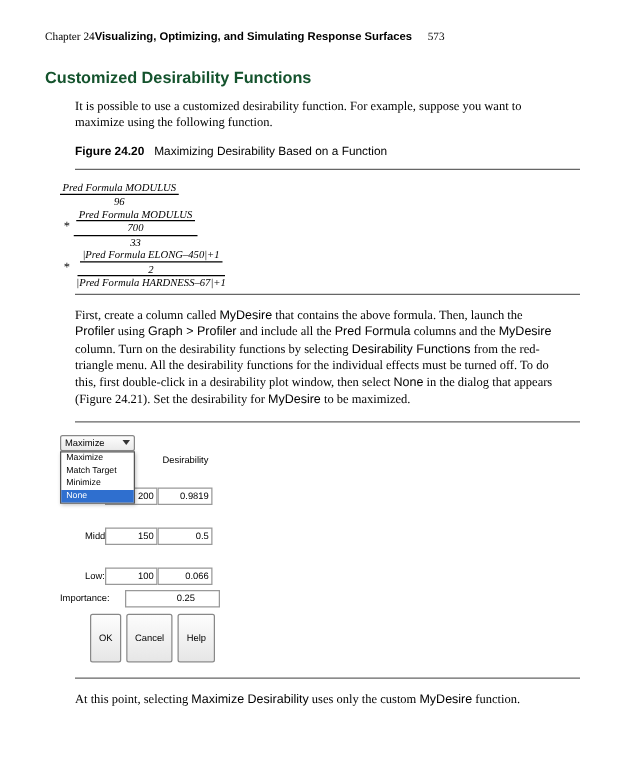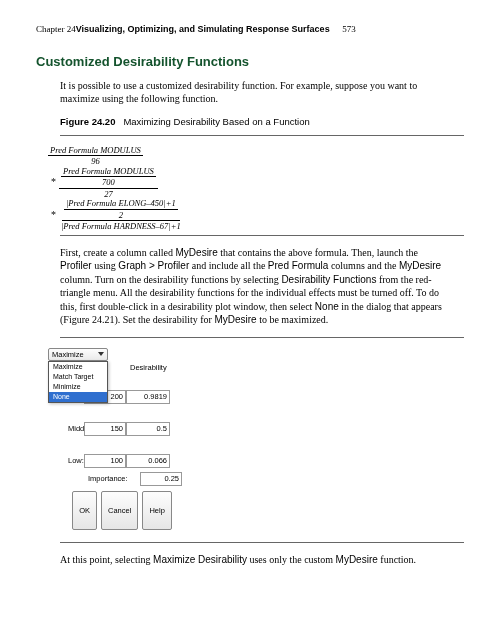--- a/index.html
+++ b/index.html
@@ -165,24 +165,24 @@
     height: 10px;
     line-height: 10px;
   }
   .colhdr { font-size: 7.5px; text-align: left; padding-left: 4px; }
   .imp-row {
     display: flex;
     align-items: center;
     gap: 4px;
     margin-top: 4px;
   }
-  .imp-row .lab { font-size: 7.5px; width: 48px; margin-left: 40px; }
+  .imp-row .lab { font-size: 7.5px; width: 48px; }
   .imp-row .cellbox {
     border: 1px solid #999;
-    padding: 1px 2px;
+    padding: 1px 19px;
     text-align: right;
     font-size: 7.5px;
     width: 36px;
     height: 10px;
     line-height: 10px;
   }
   .btnrow {
     display: flex;
     gap: 4px;
     justify-content: center;
@@ -234,21 +234,21 @@
       </div>
       <div class="frow">
         <span class="mult">*</span>
         <span class="frac">
           <span class="num">
             <span class="frac">
               <span class="num">Pred Formula MODULUS</span>
               <span class="den">700</span>
             </span>
           </span>
-          <span class="den">27</span>
+          <span class="den">33</span>
         </span>
       </div>
       <div class="frow">
         <span class="mult">*</span>
         <span class="frac">
           <span class="num">
             <span class="frac">
               <span class="num abs">|Pred Formula ELONG–450|+1</span>
               <span class="den">2</span>
             </span>

